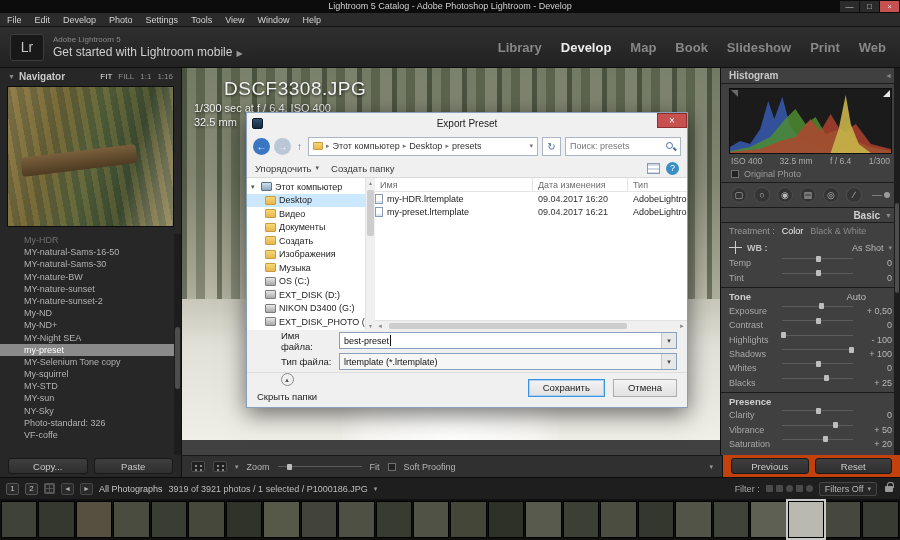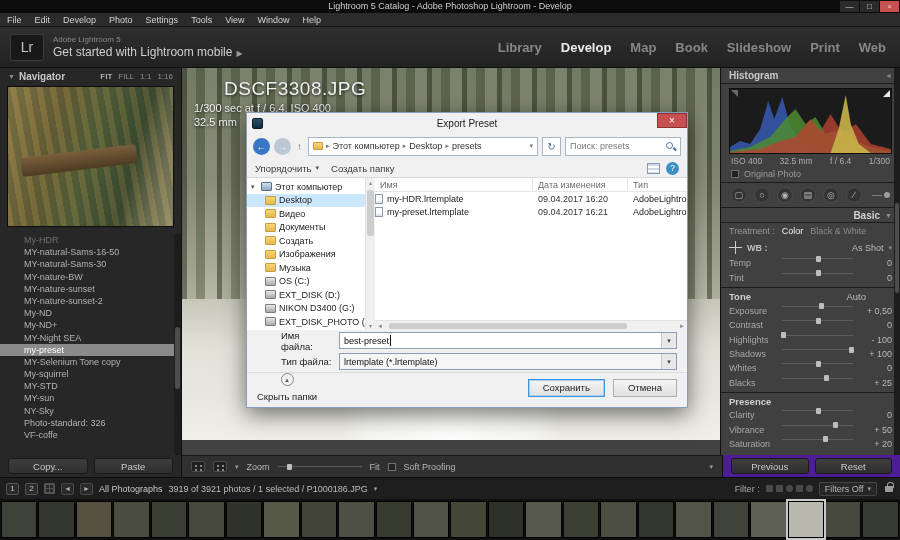--- a/index.html
+++ b/index.html
@@ -100,21 +100,21 @@
 .tone-label{color:#cfcfcf;font-weight:bold;}
 .auto-btn{margin-left:auto;margin-right:26px;color:#bdbdbd;}
 .presence-row{padding:3px 8px 1px 8px;font-size:9.5px;color:#cfcfcf;font-weight:bold;border-top:1px solid #1b1b1b;margin-top:2px;}
 .rscroll{position:absolute;top:0;bottom:0;right:0;width:6px;background:#1d1d1d;}
 .rscroll .sthumb{position:absolute;left:1px;right:1px;top:35%;height:90px;background:#4d4d4d;border-radius:3px;}
 
 
 .toolbar-band{position:absolute;top:455px;left:0;right:0;height:22px;display:flex;}
 .tb-left{width:182px;background:#272727;display:flex;gap:6px;padding:3px 8px;border-right:1px solid #101010;}
 .tb-center{flex:1;background:#303030;display:flex;align-items:center;gap:8px;padding:0 9px;border-top:1px solid #1a1a1a;font-size:9px;color:#b5b5b5;}
-.tb-right{width:178px;background:#4c1d95;display:flex;gap:6px;padding:3px 8px;border-left:1px solid #101010;}
+.tb-right{width:178px;background:#c2410c;display:flex;gap:6px;padding:3px 8px;border-left:1px solid #101010;}
 .lr-btn{flex:1;background:linear-gradient(#3e3e3e,#2f2f2f);border:1px solid #191919;border-radius:3px;color:#c9c9c9;font-size:9.5px;display:flex;align-items:center;justify-content:center;cursor:default;}
 .view-icon{width:14px;height:11px;background:#202020;border:1px solid #4a4a4a;border-radius:2px;background-image:radial-gradient(circle at 4px 4px,#8a8a8a 1px,transparent 1.4px),radial-gradient(circle at 9px 4px,#8a8a8a 1px,transparent 1.4px),radial-gradient(circle at 4px 8px,#8a8a8a 1px,transparent 1.4px),radial-gradient(circle at 9px 8px,#8a8a8a 1px,transparent 1.4px);}
 .tb-chevron{font-size:7px;color:#9a9a9a;}
 .zoom-track{width:84px;height:1px;background:#5c5c5c;position:relative;}
 .zoom-track .sl-knob{left:14%;}
 .tb-spacer{flex:1;}
 
 
 .fs-bar{position:absolute;top:477px;left:0;right:0;height:22px;background:#1e1e1e;display:flex;align-items:center;gap:6px;padding:0 6px;font-size:9px;color:#a8a8a8;border-top:1px solid #0c0c0c;}
 .mon-box{width:13px;height:12px;border:1px solid #555;background:#2a2a2a;color:#c4c4c4;font-size:8px;display:flex;align-items:center;justify-content:center;border-radius:2px;}

